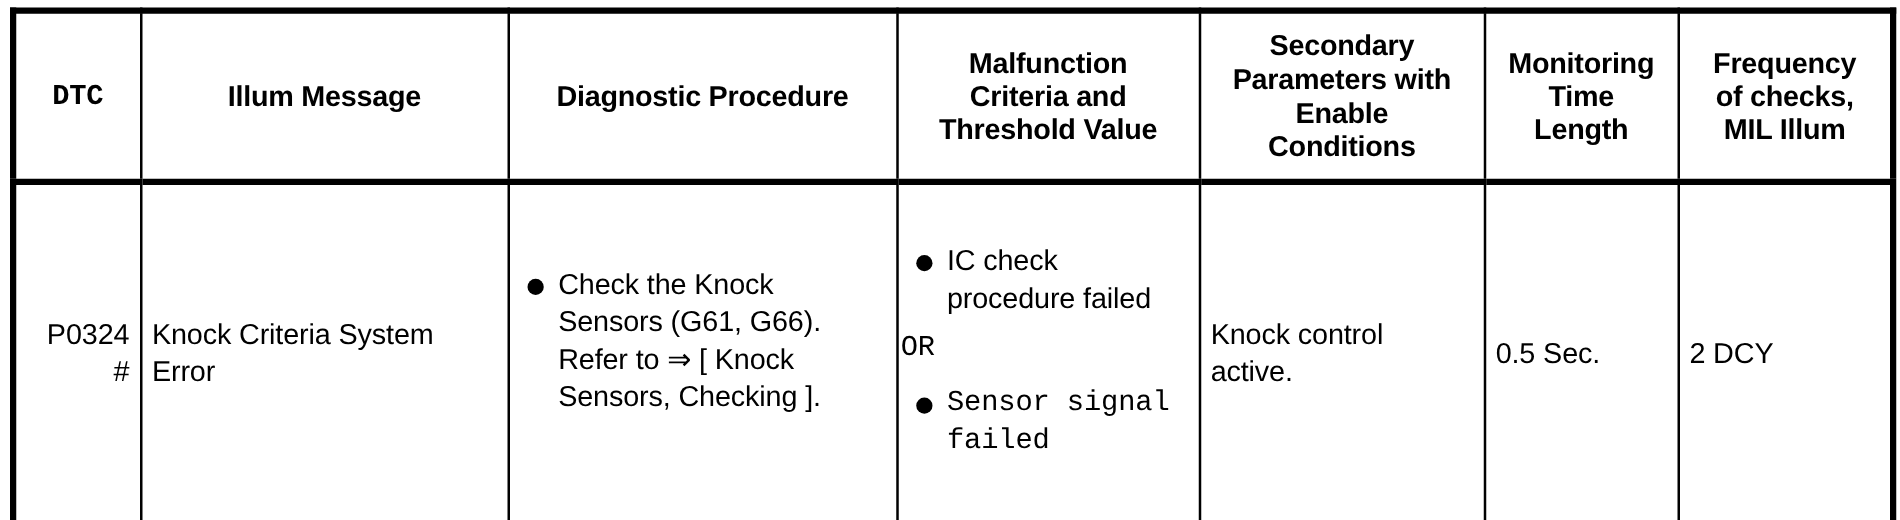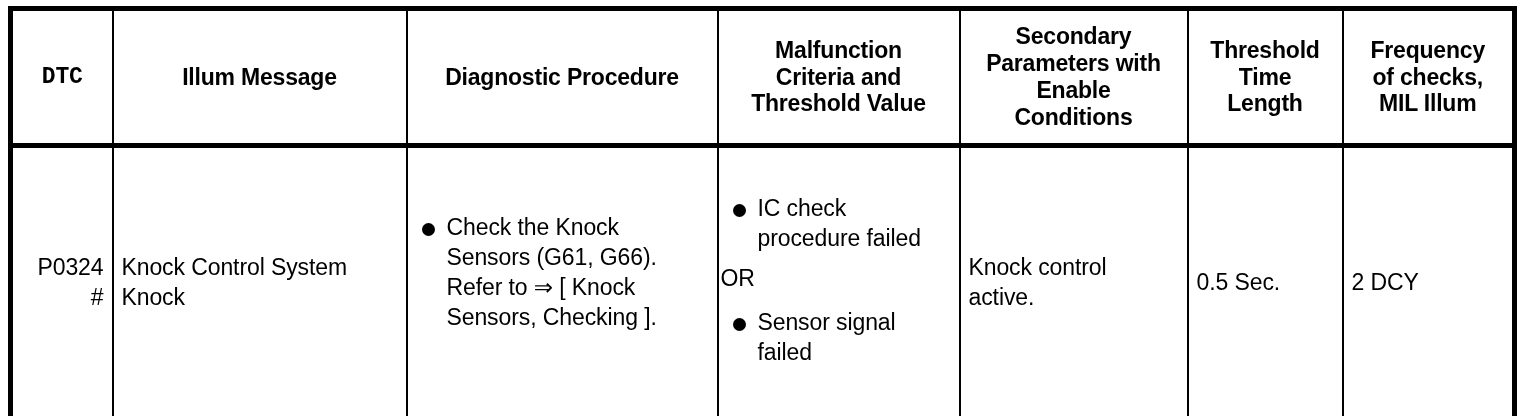--- a/index.html
+++ b/index.html
@@ -86,21 +86,21 @@
   }
   .bullets.proc  { margin-top: -20px; }
   .bullets.malf  { margin-top: -4px; }
 
   .bullet-item {
     display: flex;
     align-items: flex-start;
     gap: 12px;
   }
   .bullet-item + .or-text,
-  .or-text + .bullet-item { margin-top: 10px; }
+  .or-text + .bullet-item { margin-top: 10px; font-family: Liberation Mono, monospace; }
 
   .bullet-dot {
     flex: 0 0 auto;
     width: 13px;
     height: 13px;
     border-radius: 50%;
     background: #000000;
     margin-top: 10px;
   }
   .bullet-text { flex: 1 1 auto; }
@@ -146,21 +146,21 @@
           <div>Criteria and</div>
           <div>Threshold Value</div>
         </th>
         <th>
           <div>Secondary</div>
           <div>Parameters with</div>
           <div>Enable</div>
           <div>Conditions</div>
         </th>
         <th>
-          <div>Threshold</div>
+          <div>Monitoring</div>
           <div>Time</div>
           <div>Length</div>
         </th>
         <th>
           <div>Frequency</div>
           <div>of checks,</div>
           <div>MIL Illum</div>
         </th>
       </tr>
     </thead>
@@ -169,21 +169,21 @@
       <tr>
 
         <td>
           <div class="cell-pad cell-center">
             <span class="dtc-code-line">P0324</span>
             <span class="dtc-hash-line">#</span>
           </div>
         </td>
 
         <td>
-          <div class="cell-pad cell-left">Knock Control System Knock</div>
+          <div class="cell-pad cell-left">Knock Criteria System Error</div>
         </td>
 
         <td>
           <div class="bullets proc">
             <div class="bullet-item">
               <span class="bullet-dot"></span>
               <span class="bullet-text">Check the Knock Sensors (G61, G66). Refer to ⇒ [ Knock Sensors, Checking ].</span>
             </div>
           </div>
         </td>

